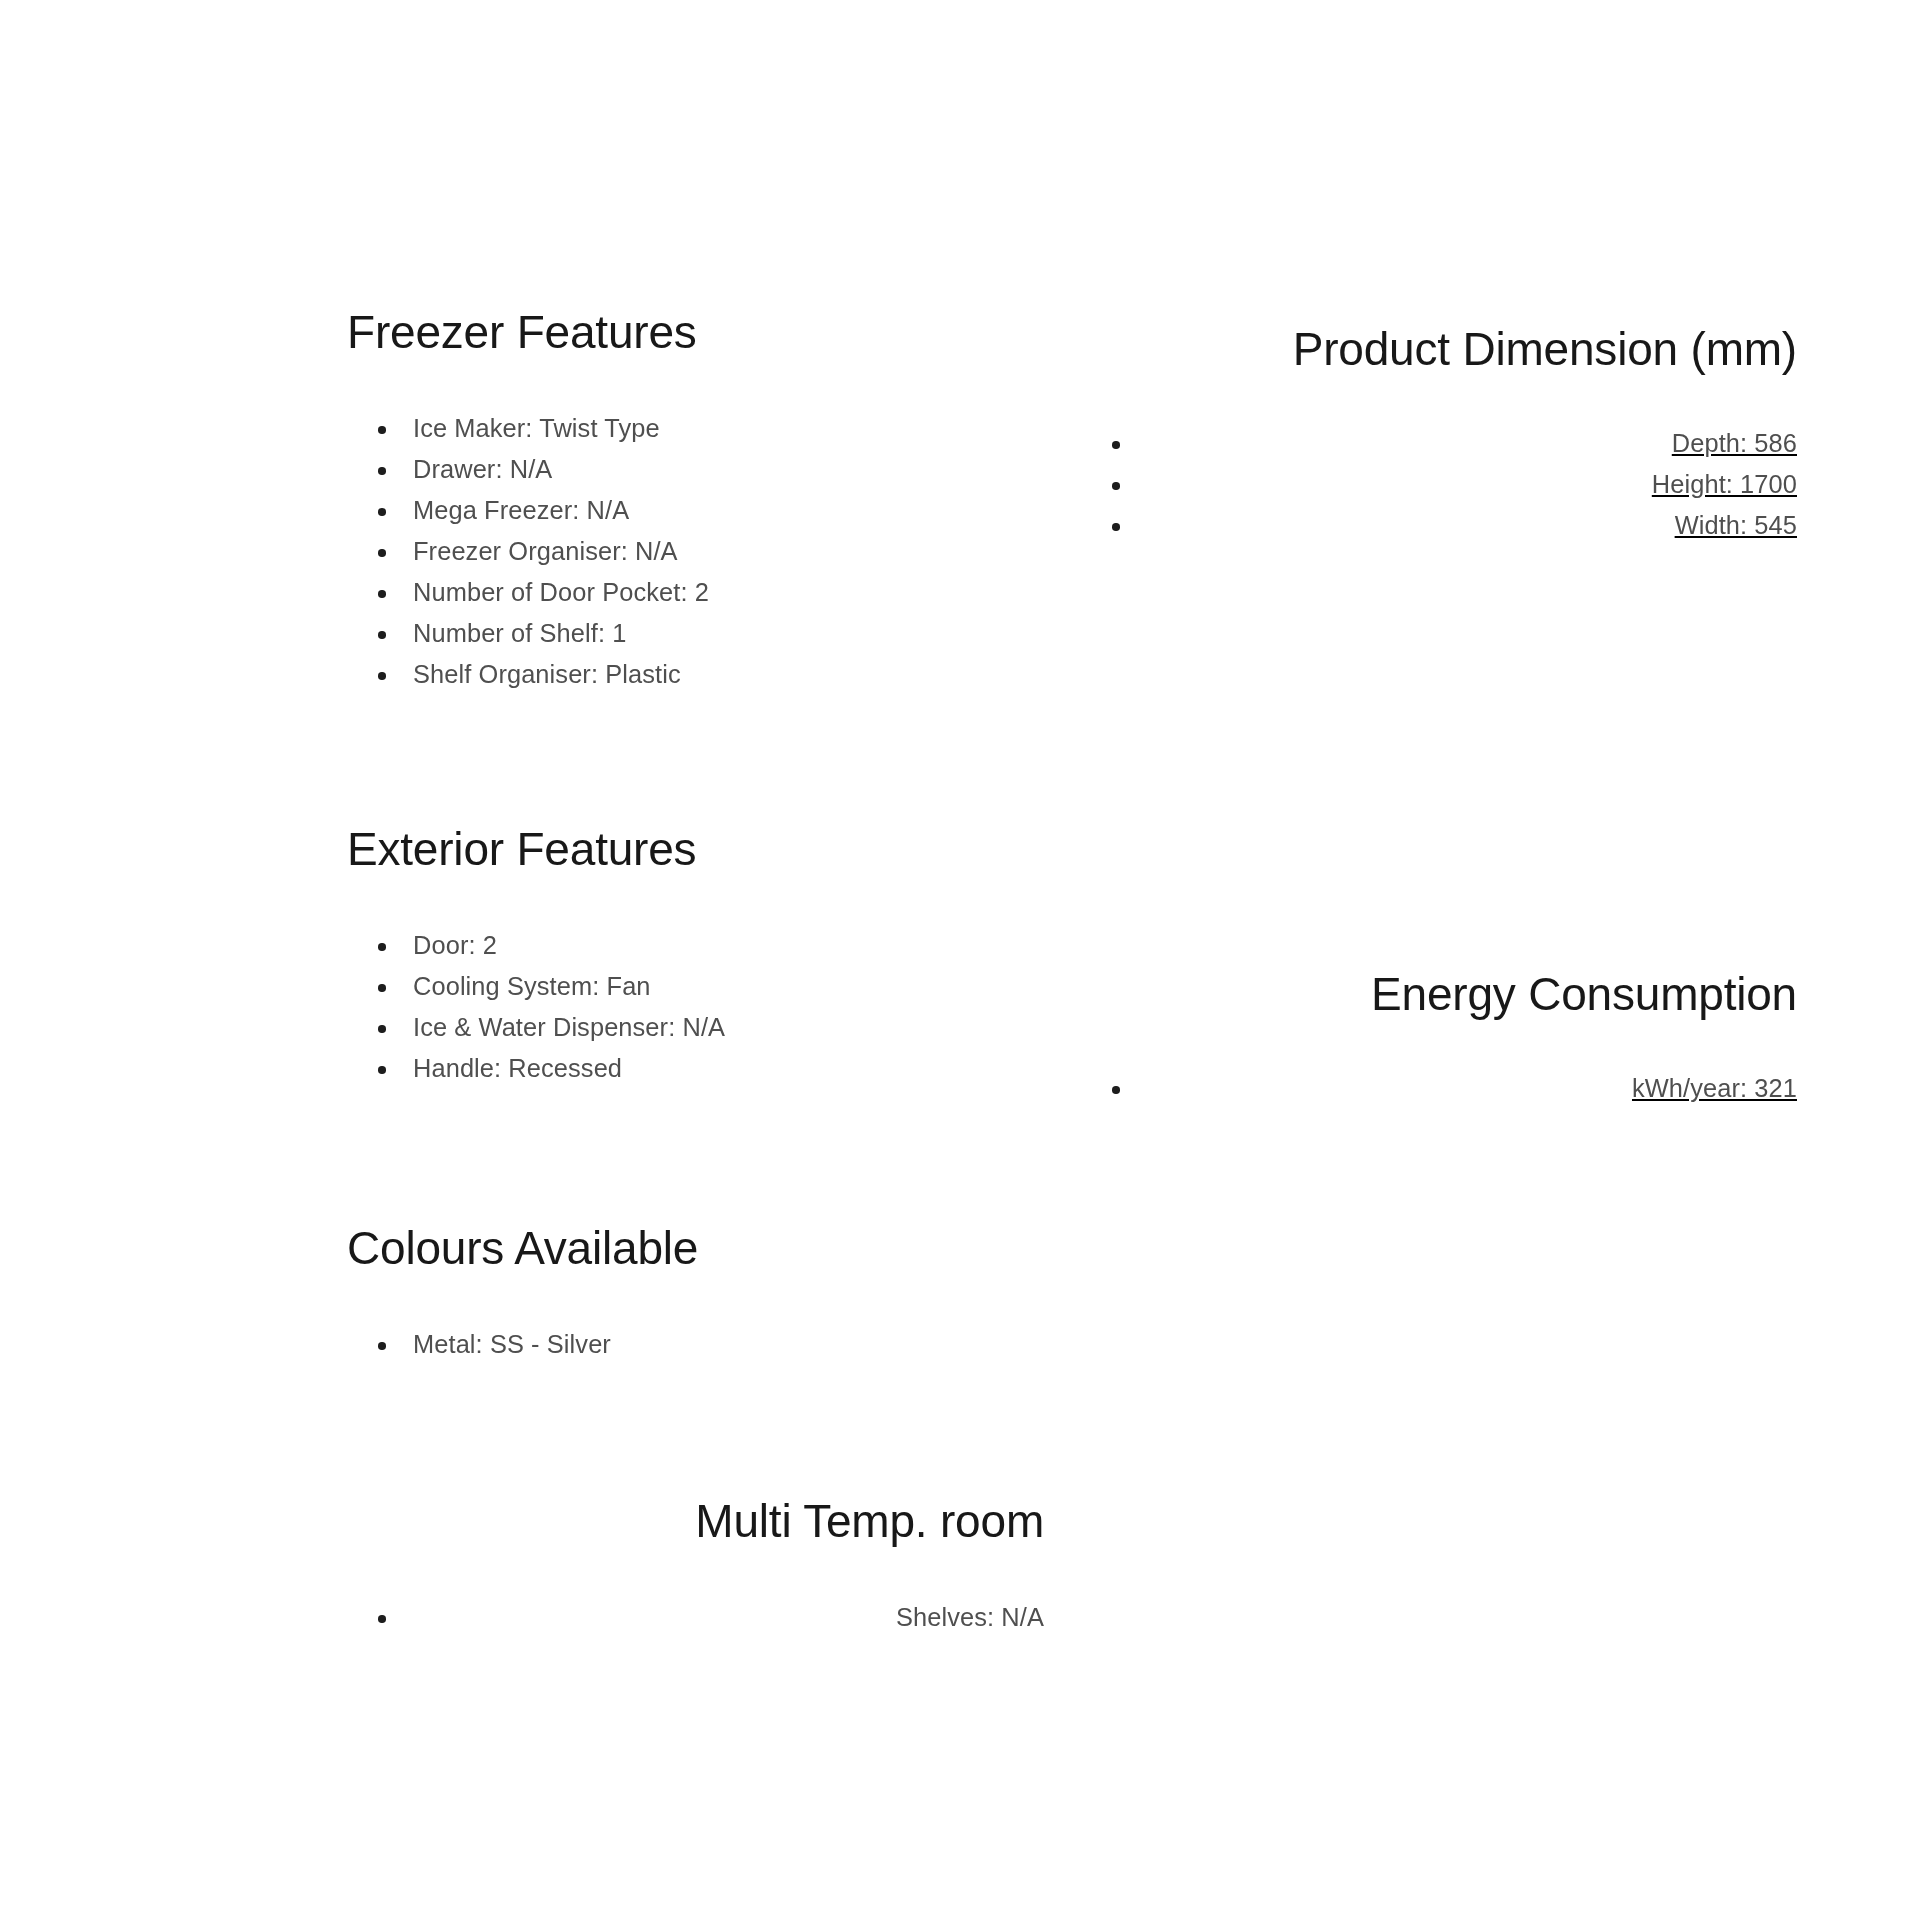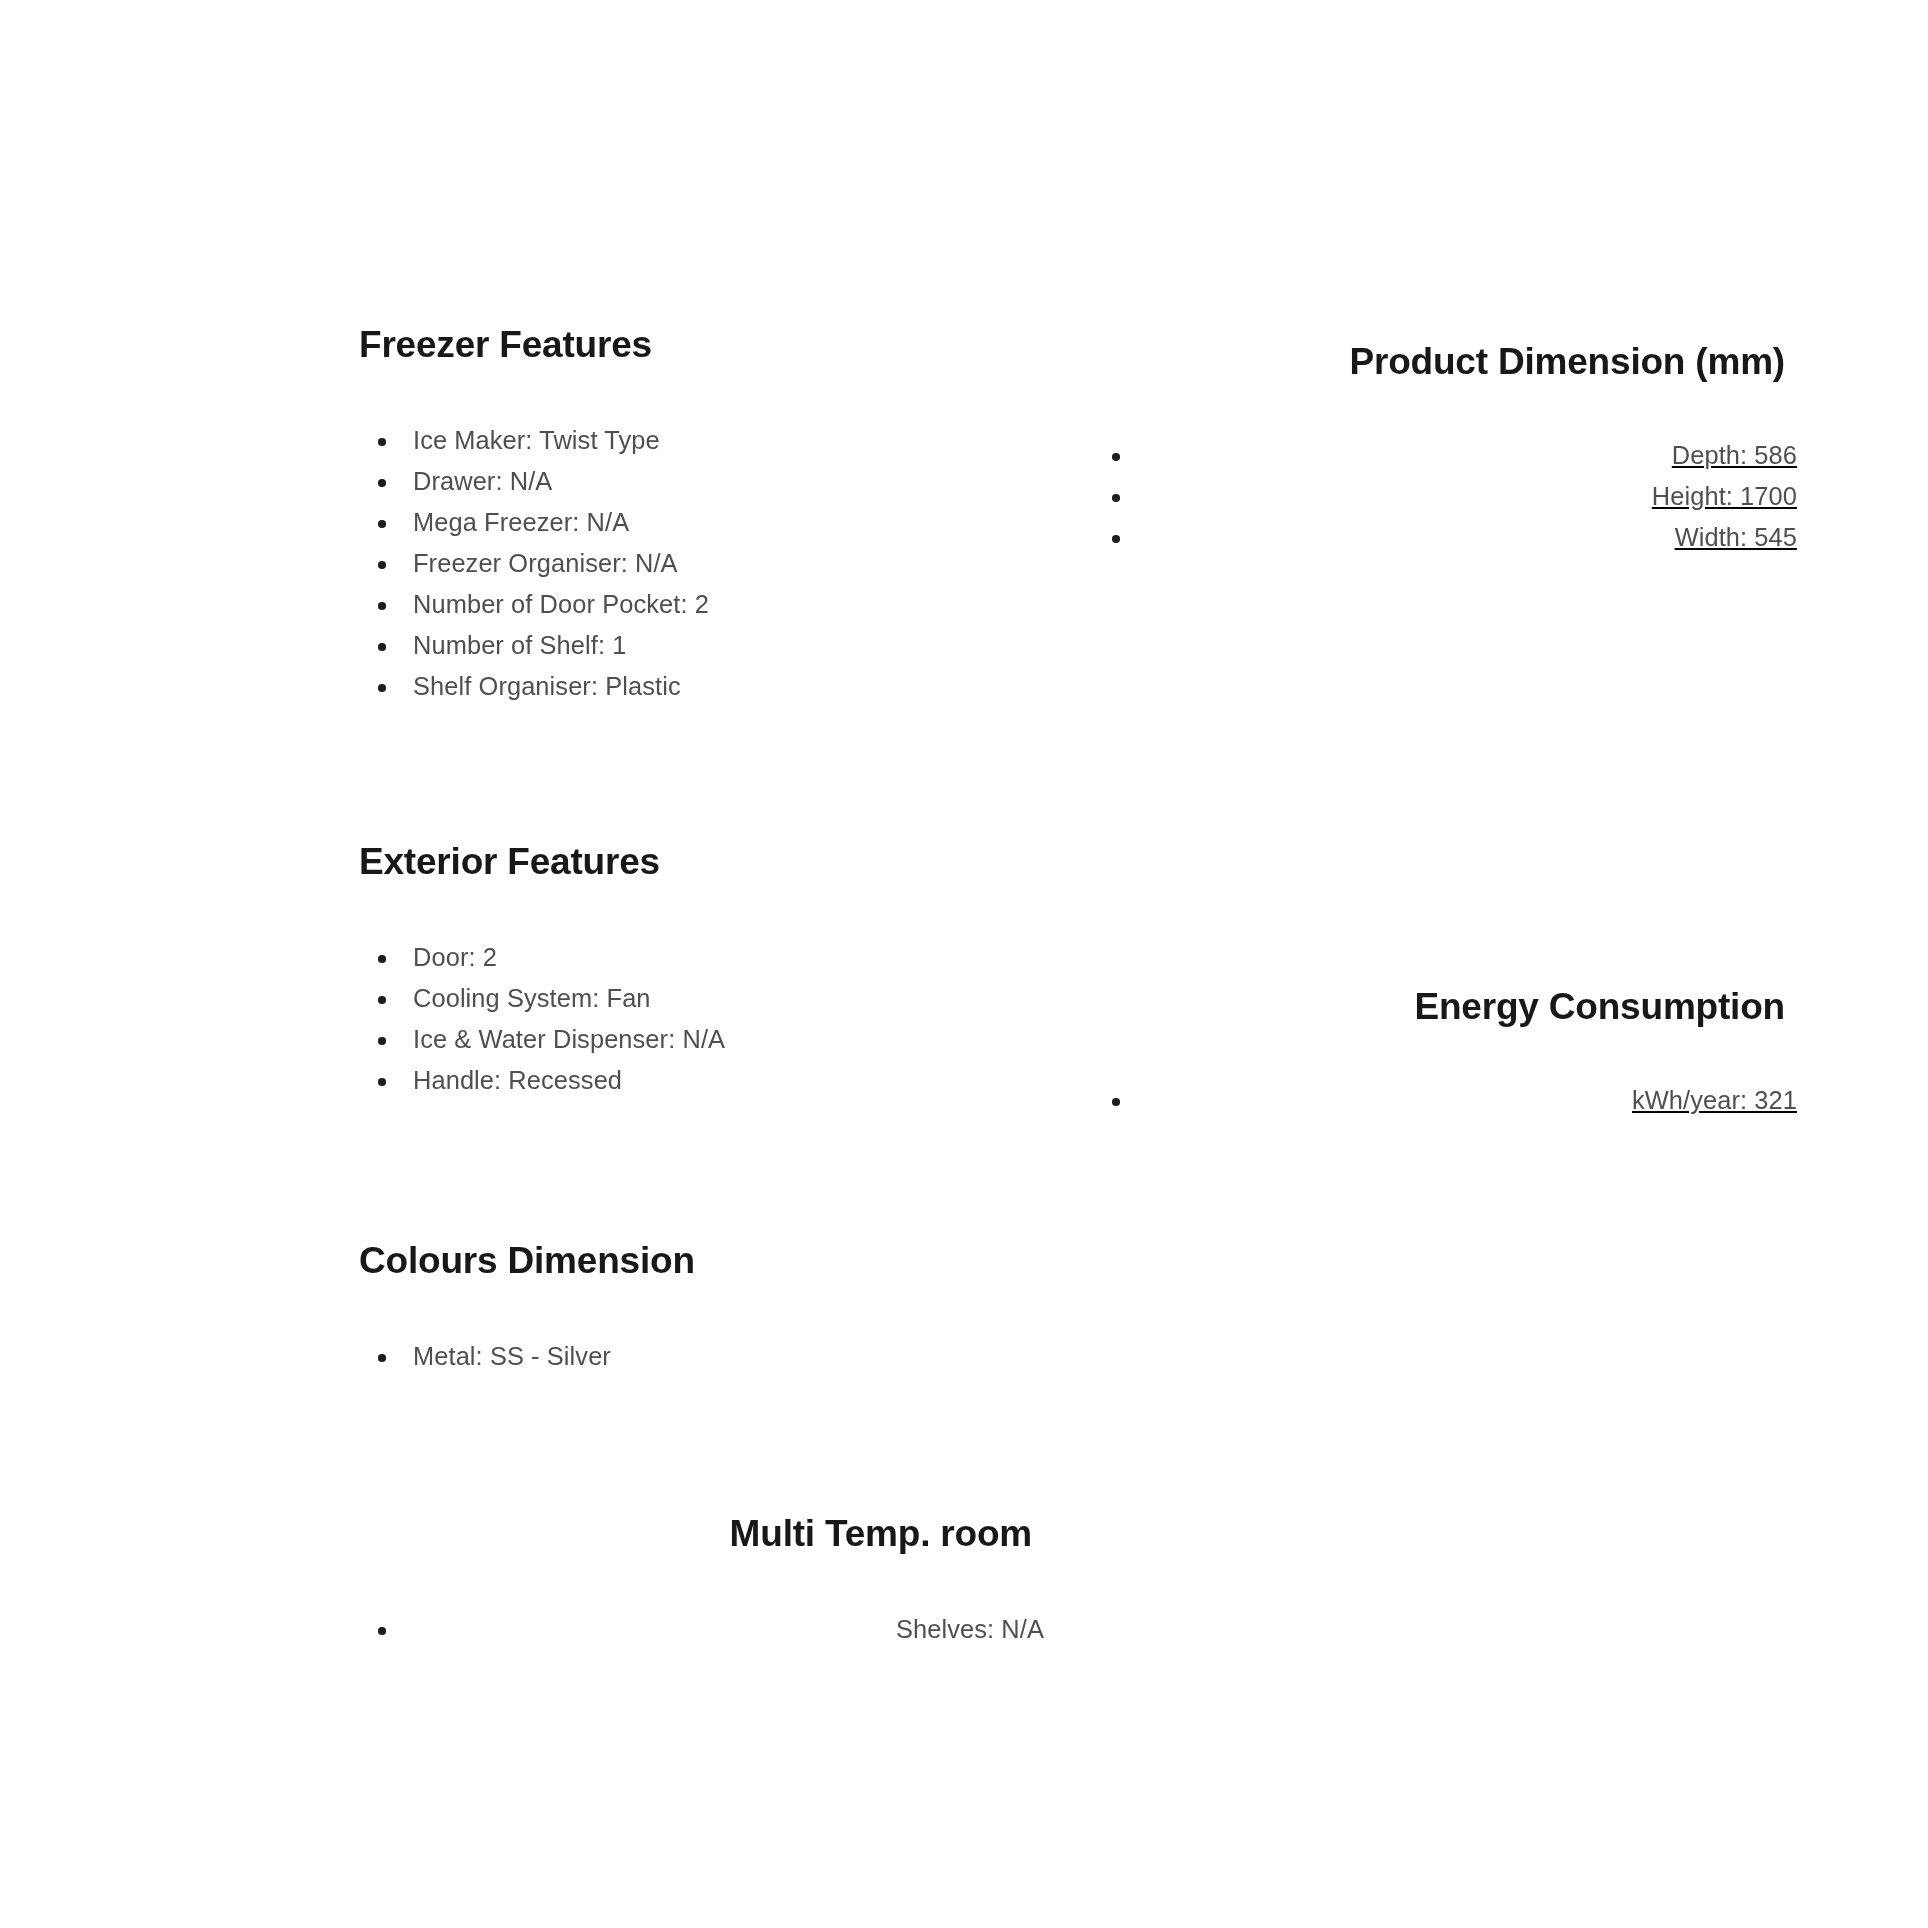--- a/index.html
+++ b/index.html
@@ -33,25 +33,25 @@
   .column-right { left: 1081px; width: 716px; text-align: right; }
 
   
   .spec-section {
     position: absolute;
     left: 0;
     width: 100%;
   }
 
   .section-title {
-    margin: 12px;
+    margin: 0;
     padding: 0;
-    font-size: 37px;
+    font-size: 46px;
     line-height: 45px;
-    font-weight: 700;
+    font-weight: 400;
     letter-spacing: -0.2px;
     color: #181818;
     white-space: nowrap;
   }
 
   .spec-list {
     list-style: none;
     margin: 0;
     padding: 0;
     margin-top: 53px;
@@ -149,21 +149,21 @@
           <span>Ice &amp; Water Dispenser: N/A</span>
         </li>
         <li class="spec-list-item">
           <span class="bullet"></span>
           <span>Handle: Recessed</span>
         </li>
       </ul>
     </section>
 
     <section class="spec-section sec-colours-available">
-      <h2 class="section-title">Colours Dimension</h2>
+      <h2 class="section-title">Colours Available</h2>
       <ul class="spec-list">
         <li class="spec-list-item">
           <span class="bullet"></span>
           <span>Metal: SS - Silver</span>
         </li>
       </ul>
     </section>
 
     <section class="spec-section sec-multi-temp-room">
       <h2 class="section-title">Multi Temp. room</h2>

